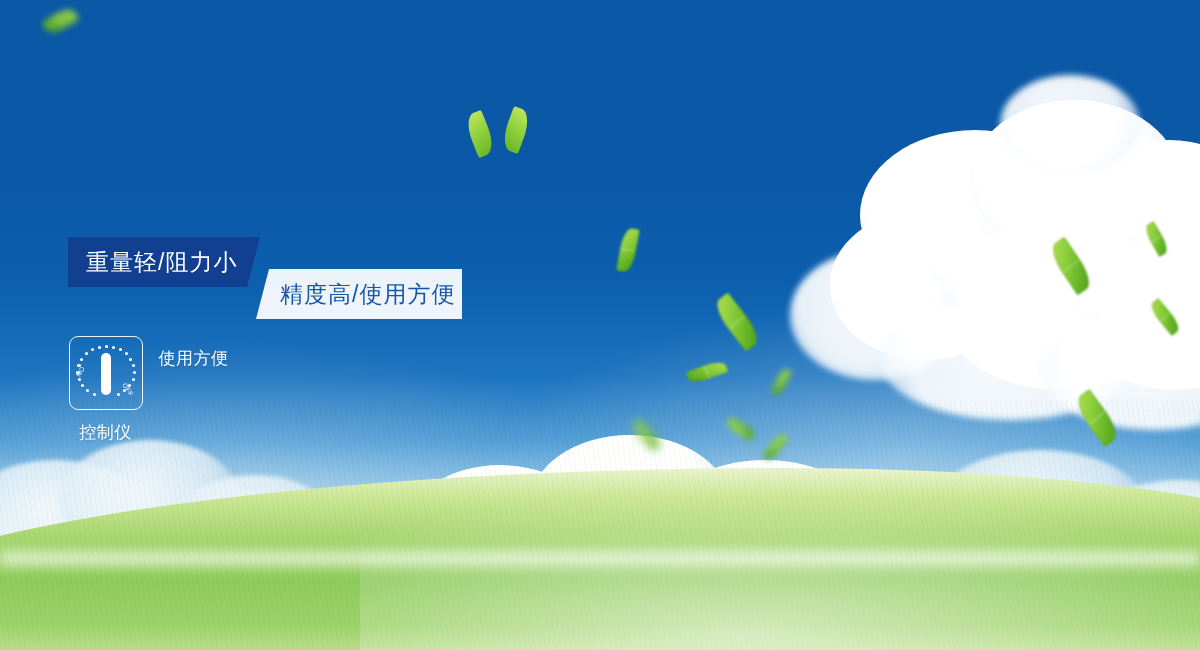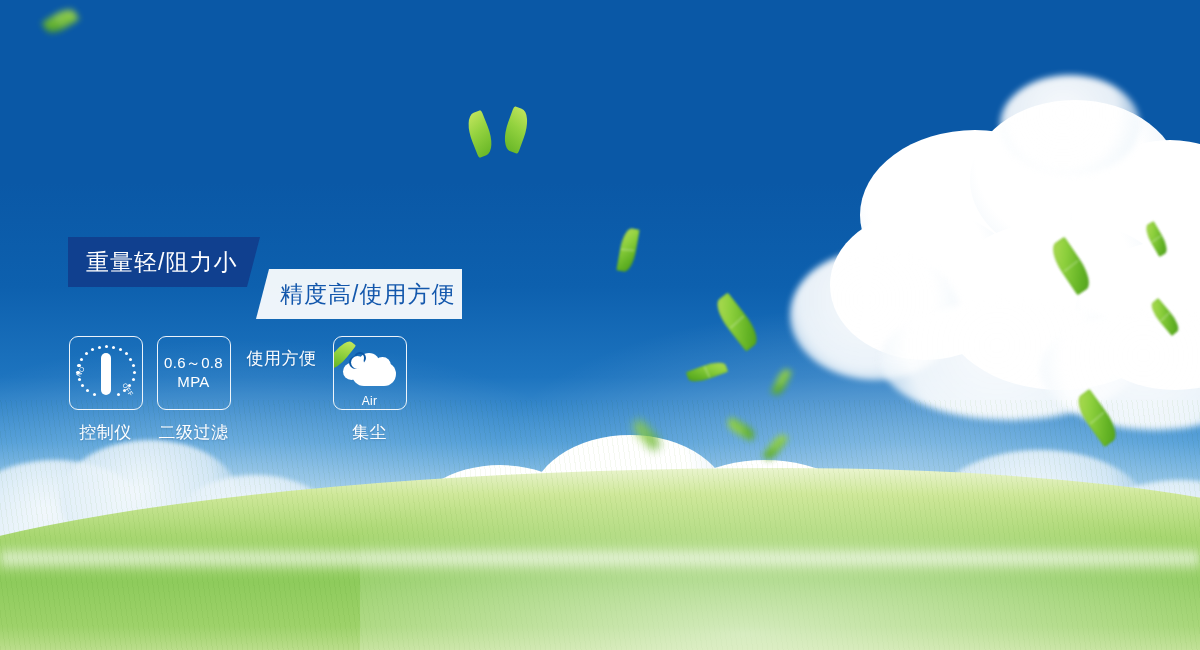--- a/index.html
+++ b/index.html
@@ -355,45 +355,21 @@
           <span class="dot" style="left:10.5px;top:45px;"></span>
           <span class="dot" style="left:17px;top:48.5px;"></span>
           <span class="needle"></span>
           <span class="no">NO</span>
           <span class="off">OFF</span>
         </div>
       </div>
       <div class="flabel">控制仪</div>
     </div>
 
-    <div class="feature">
-      <div class="fbox">
-        <div class="txt2">
-          <div>0.6～0.8</div>
-          <div>MPA</div>
-        </div>
-      </div>
-      <div class="flabel">二级过滤</div>
-    </div>
 
 
     <div class="feature">
       <div class="flabel">使用方便</div>
     </div>
 
-    <div class="feature">
-      <div class="fbox">
-        <div class="cicon">
-          <span class="cicon-leaf"></span>
-          <span class="c-s1"></span>
-          <span class="c-b1"></span>
-          <span class="c-b2"></span>
-          <span class="c-main"></span>
-          <span class="c-cut"></span>
-          <span class="c-s2"></span>
-          <span class="c-air">Air</span>
-        </div>
-      </div>
-      <div class="flabel">集尘</div>
-    </div>
 
   </div>
 </div>
 
 </body></html>

